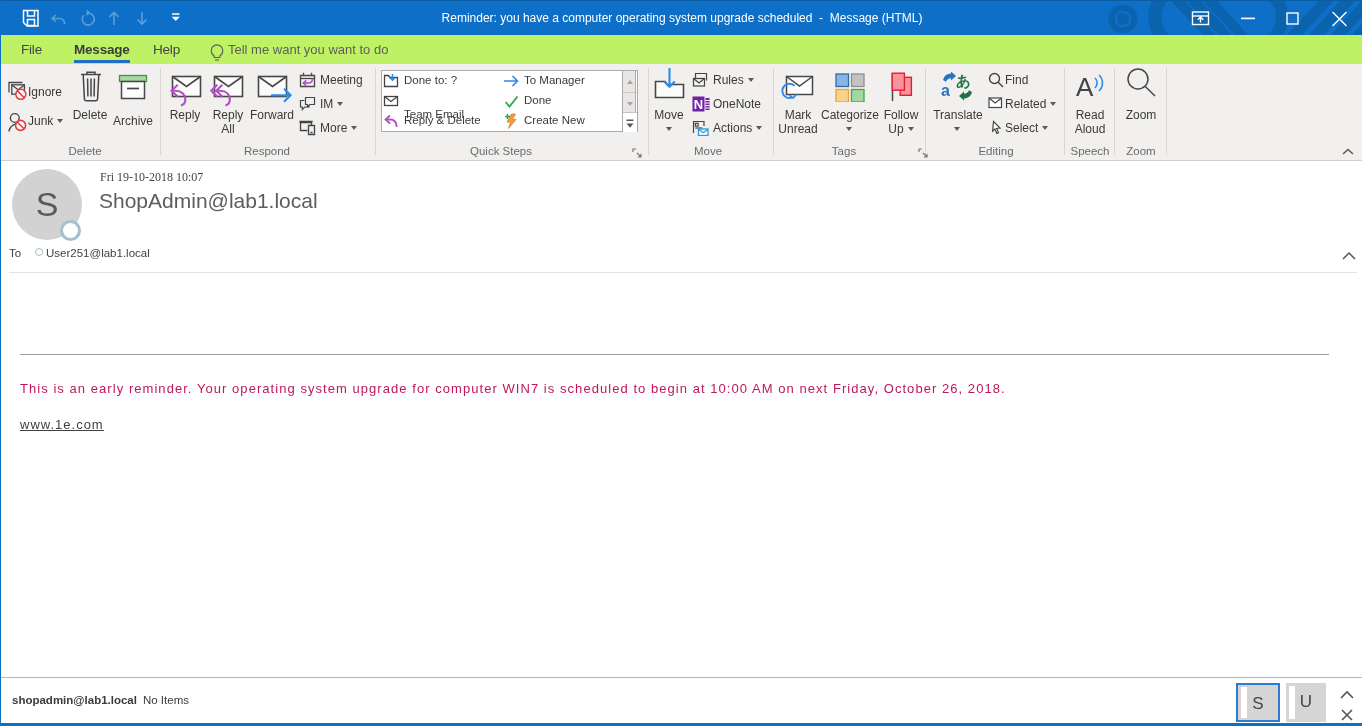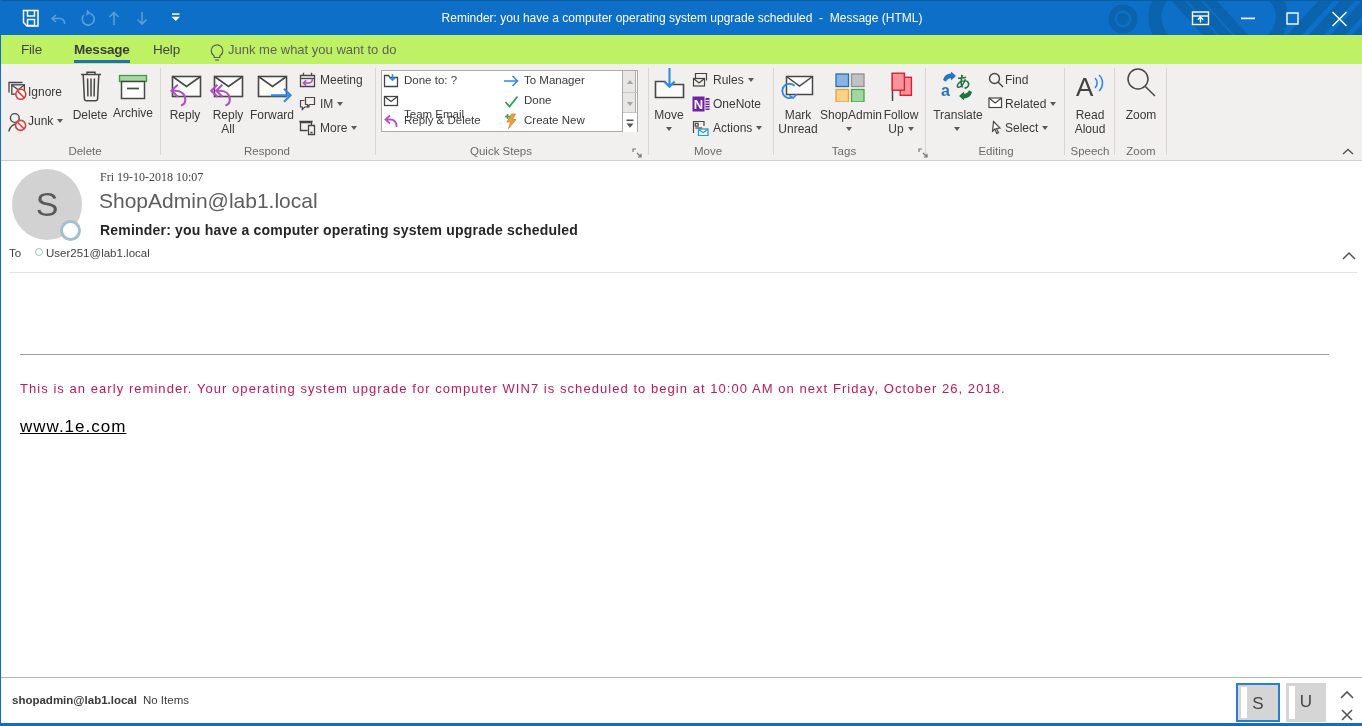--- a/index.html
+++ b/index.html
@@ -41,21 +41,21 @@
   #hto { position:absolute; left:7px; top:86px; font-size:11.5px; color:#424242; }
   #tocircle { position:absolute; left:33px; top:86.5px; width:8px; height:8px; border-radius:50%; border:1.5px solid #a6bccb; background:#fff; }
   #htoaddr { position:absolute; left:44px; top:86px; font-size:11.5px; color:#424242; }
   #hsep { position:absolute; left:7px; top:111px; width:1348px; height:1px; background:#e3e3e3; }
 
   
   #mbody { position:absolute; left:1px; top:273px; width:1360px; height:405px; background:#fff; }
   #bh1 { position:absolute; left:16px; top:24px; font-size:23px; font-weight:700; color:#000; letter-spacing:2.9px; text-shadow:0.5px 0 0 #000; }
   #bhr { position:absolute; left:18px; top:81px; width:1309px; height:1px; background:#9d9d9d; }
   #bpara { position:absolute; left:18px; top:108px; font-size:13px; color:#be185d; letter-spacing:1.05px; }
-  #blink { position:absolute; left:18px; top:144px; font-size:17px; color:#000000; text-decoration:underline; letter-spacing:1.0px; }
+  #blink { position:absolute; left:18px; top:144px; font-size:13px; color:#404040; text-decoration:underline; letter-spacing:1.0px; }
 
   
   #statusbar { position:absolute; left:0px; top:677px; width:1362px; height:47px; background:#fff; border-top:1px solid #b5b5b5; }
   #sbleft { position:absolute; left:11px; top:16px; font-size:11.5px; color:#3b3b3b; }
   .sbtn { position:absolute; top:5px; width:44px; height:39px; background:#d5d5d5; }
   .sbtn .strip { position:absolute; left:3px; top:3px; width:6px; height:33px; background:#fff; }
   .sbtn .lt { position:absolute; left:0; top:0; width:100%; height:100%; text-align:center; line-height:37px; font-size:17px; color:#444; }
   #sbS { left:1235px; border:2px solid #2b7cd3; }
   #sbS .strip { left:3px; top:2px; height:31px; }
   #sbU { left:1285px; width:40px; }
@@ -138,21 +138,21 @@
   <div id="tabsrow">
     <div class="tab" style="left:20px">File</div>
     <div class="tab" id="tab-message" style="left:73px">Message</div>
     <div class="tab" style="left:152px">Help</div>
     <svg class="abs" width="18" height="22" style="left:208px;top:6px">
       <g stroke="#605e5c" fill="none" stroke-width="1.2">
         <path d="M4.2 14 a5.8 5.8 0 1 1 7.6 0 l-1 1.2 v1.3 h-5.6 v-1.3 z"></path>
         <path d="M6 19 h4"></path>
       </g>
     </svg>
-    <div class="tab" style="left:227px;color:#605e5c;font-size:13px;letter-spacing:0">Junk me what you want to do</div>
+    <div class="tab" style="left:227px;color:#605e5c;font-size:13px;letter-spacing:0">Tell me want you want to do</div>
   </div>
 
   <div id="ribbon">
 
     <div class="rsep" style="left:159px"></div>
     <div class="rsep" style="left:374px"></div>
     <div class="rsep" style="left:647px"></div>
     <div class="rsep" style="left:772px"></div>
     <div class="rsep" style="left:924px"></div>
     <div class="rsep" style="left:1063px"></div>
@@ -185,21 +185,21 @@
         <path d="M5.2 4.5 l1.2 24.3 a2 2 0 0 0 2 1.9 h9.2 a2 2 0 0 0 2 -1.9 L20.8 4.5"></path>
         <path d="M9.6 8.5 l0.3 18 M13 8.5 v18 M16.4 8.5 l-0.3 18"></path>
       </g>
     </svg>
     <div class="biglabel" style="left:64px;top:43.5px;width:50px">Delete</div>
     <svg class="abs" width="30" height="27" style="left:117px;top:10px">
       <rect x="1.5" y="1.5" width="27" height="6" fill="#a7d7a2" stroke="#469642" stroke-width="1.3"></rect>
       <rect x="3.5" y="7.5" width="23" height="17" fill="#fdfdfd" stroke="#474747" stroke-width="1.5"></rect>
       <path d="M9 14.5 h12" stroke="#474747" stroke-width="1.7"></path>
     </svg>
-    <div class="biglabel" style="left:107px;top:42px;width:50px">Archive</div>
+    <div class="biglabel" style="left:107px;top:50px;width:50px">Archive</div>
     <div class="glabel" style="left:54px;width:60px">Delete</div>
 
     <svg class="abs" width="36" height="34" style="left:168px;top:9px">
       <rect x="3.5" y="3.5" width="28" height="20" fill="#fbfbfa" stroke="#474747" stroke-width="1.6"></rect>
       <path d="M3.5 3.5 l14 10 14 -10" fill="none" stroke="#474747" stroke-width="1.6"></path>
       <g fill="none" stroke="#b14fc3" stroke-width="2.1">
         <path d="M8.8 11.8 L2.5 17.8 L8.8 23.8"></path>
         <path d="M3.4 17.8 H6.5 c6 0 9.8 3.4 9.8 9 c0 3.1 -1.7 5 -4.4 5.6"></path>
       </g>
     </svg>
@@ -347,21 +347,21 @@
         <path d="M16.6 19.2 l-3.3 3.8 -4 -2.6" stroke-width="1.7"></path>
       </g>
     </svg>
     <div class="biglabel" style="left:771px;top:43.5px;width:52px">Mark<br>Unread</div>
     <svg class="abs" width="30" height="29" style="left:834px;top:9px">
       <rect x="1" y="1" width="12.5" height="12.5" fill="#8ab4e4" stroke="#2d6da8" stroke-width="1.3"></rect>
       <rect x="16.5" y="1" width="12.5" height="12.5" fill="#c2c2c2" stroke="#8f8f8f" stroke-width="1.3"></rect>
       <rect x="1" y="16.5" width="12.5" height="12.5" fill="#f8d289" stroke="#e8a33d" stroke-width="1.3"></rect>
       <rect x="16.5" y="16.5" width="12.5" height="12.5" fill="#a3d6a0" stroke="#4e9e4e" stroke-width="1.3"></rect>
     </svg>
-    <div class="biglabel" style="left:819px;top:43.5px;width:60px">ShopAdmin</div>
+    <div class="biglabel" style="left:819px;top:43.5px;width:60px">Categorize</div>
     <div class="caretb" style="left:845px;top:63px"></div>
     <svg class="abs" width="26" height="32" style="left:888px;top:7px">
       <path d="M3.5 2 v28" stroke="#474747" stroke-width="1.5"></path>
       <rect x="11.2" y="6.3" width="11.2" height="18" fill="#f9949c" stroke="#e11d33" stroke-width="1.4"></rect>
       <rect x="3.2" y="2.2" width="12.2" height="17" fill="#f9949c" stroke="#e11d33" stroke-width="1.4"></rect>
     </svg>
     <div class="biglabel" style="left:874px;top:43.5px;width:52px">Follow<br>Up<span class="caret" style="border-top-color:#5a5a5a"></span></div>
     <div class="glabel" style="left:813px;width:60px">Tags</div>
     <svg class="abs" width="12" height="12" style="left:916px;top:83px">
       <g stroke="#777" stroke-width="1.2" fill="none">
@@ -411,21 +411,20 @@
     <svg class="abs" width="14" height="10" style="left:1340px;top:83px">
         <path d="M2 7 L7 2.5 L12 7" stroke="#555" stroke-width="1.4" fill="none"></path>
       </svg>
   </div>
 
   <div id="mheader">
     <div id="avatar">S</div>
     <div id="presence"></div>
     <div id="hdate">Fri 19-10-2018 10:07</div>
     <div id="hfrom">ShopAdmin@lab1.local</div>
-    <div id="hsubj">Reminder: you have a computer operating system upgrade scheduled</div>
     <div id="hto">To</div>
     <div id="tocircle"></div>
     <div id="htoaddr">User251@lab1.local</div>
     <svg class="abs" width="16" height="12" style="left:1339px;top:90px">
         <path d="M2 8 L8 2 L14 8" stroke="#555" stroke-width="1.5" fill="none"></path>
       </svg>
     <div id="hsep"></div>
   </div>
 
   <div id="mbody">

